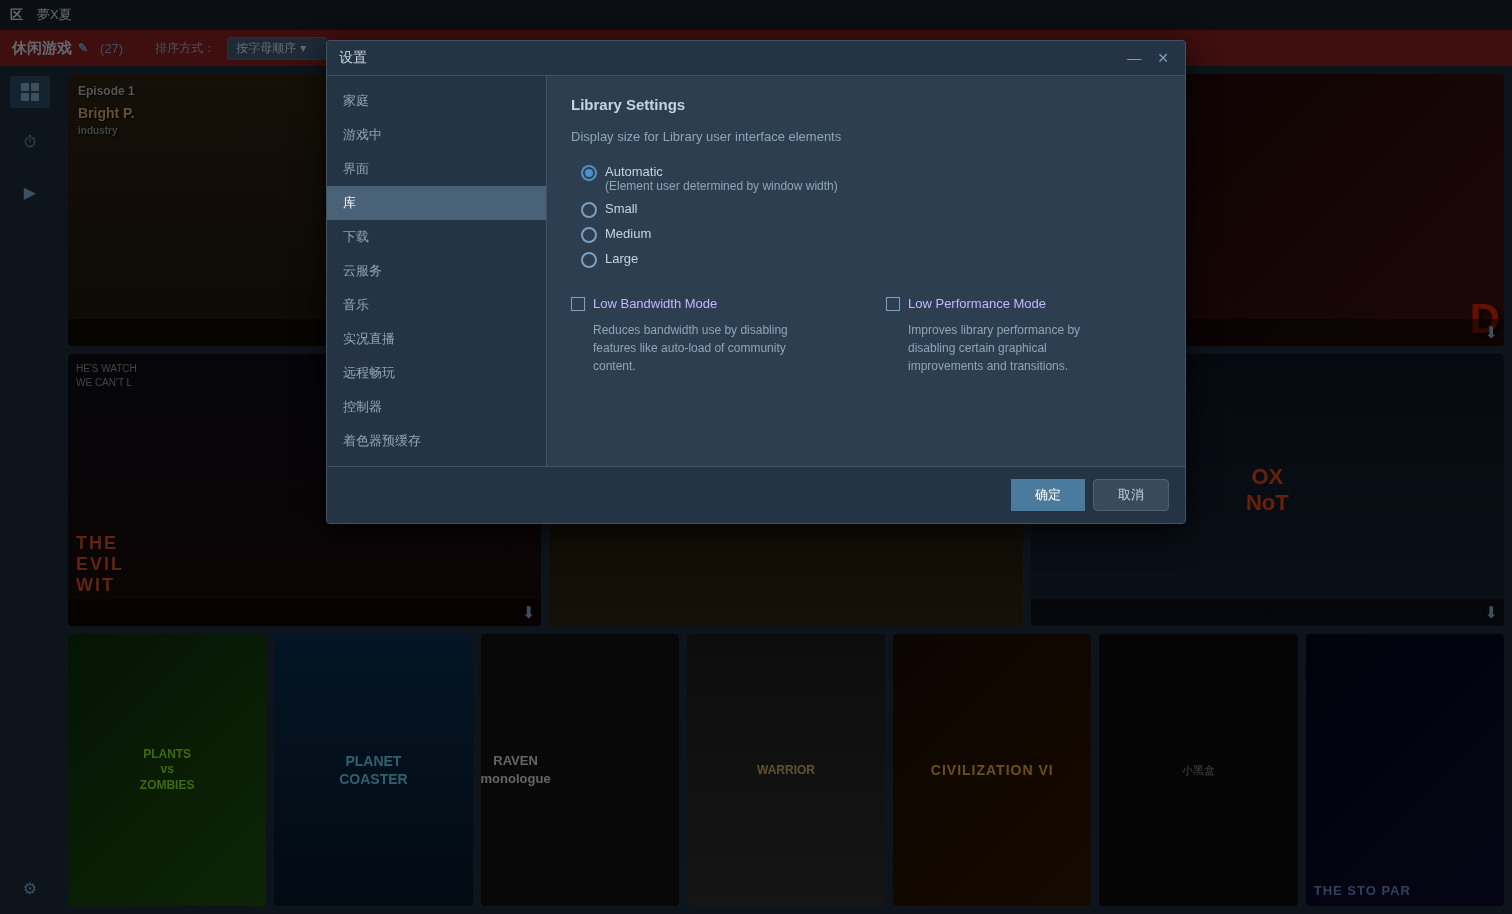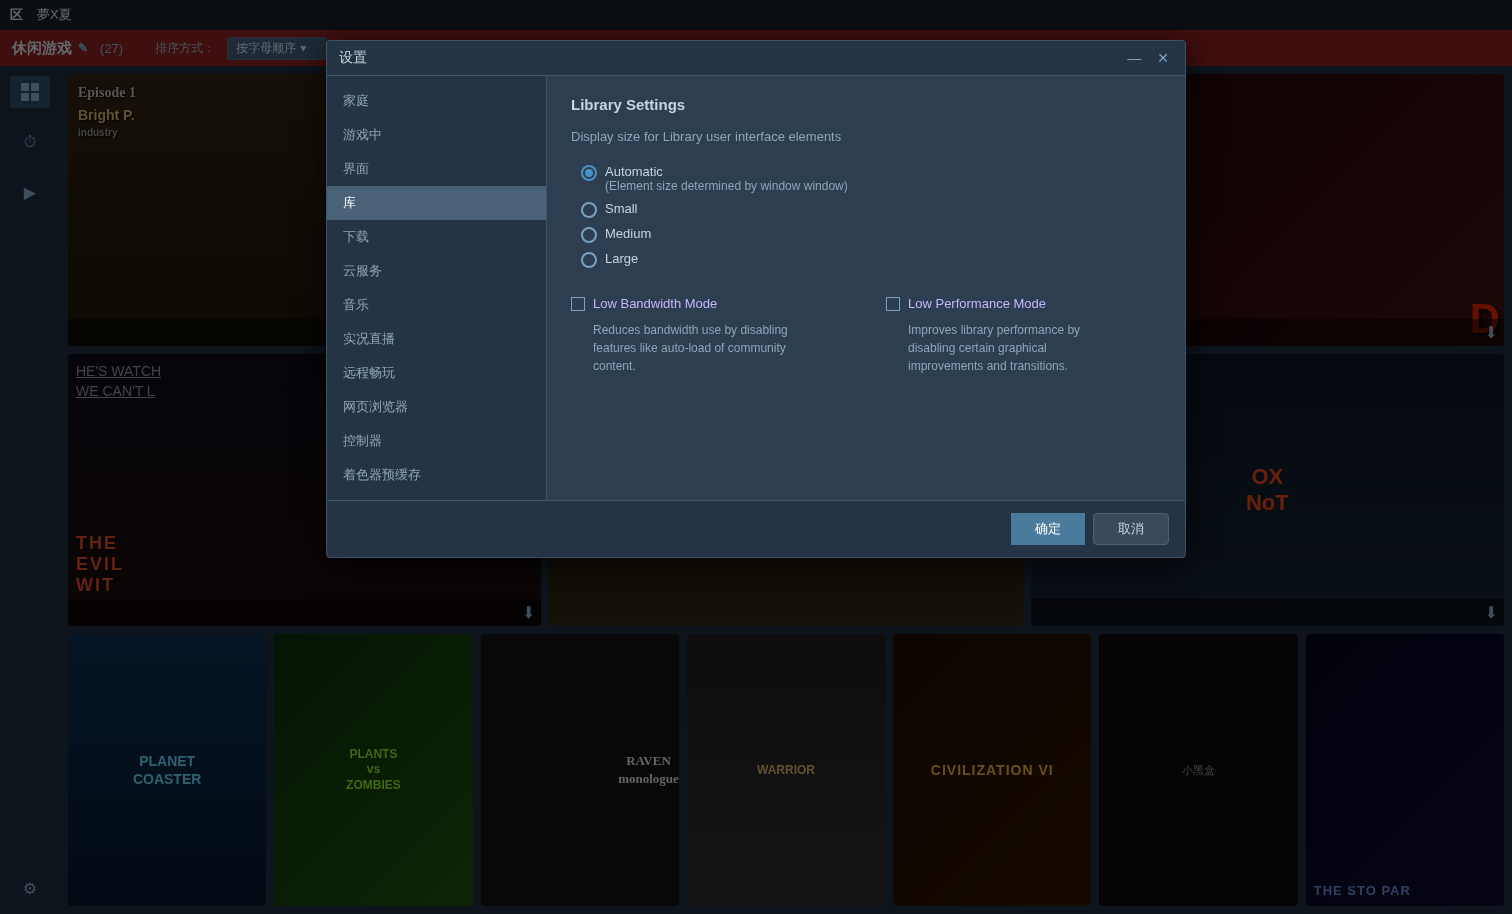--- a/index.html
+++ b/index.html
@@ -433,22 +433,21 @@
       text-align: center;
       line-height: 1.2;
     }
 
     .raven-art {
       background: #111111;
       width: 100%;
       height: 100%;
       display: flex;
       align-items: center;
-      justify-content: flex-end;
-      font-family: Liberation Serif, serif;
+      justify-content: flex-start;
     }
     .raven-text {
       color: #c8c8c8;
       font-size: 13px;
       font-weight: bold;
       text-align: center;
       line-height: 1.4;
     }
 
     .civ6-art {
@@ -598,21 +597,21 @@
       <span style="font-size:16px;color:#7ba0c0;">⚙</span>
     </div>
   </div>
 
   <div class="game-grid">
 
     <div class="game-row">
       <div class="game-card">
         <div class="game-card-inner war" style="background: linear-gradient(180deg, #2a2010 0%, #1a150a 100%); width:100%;height:100%;">
           <div style="padding:10px; color:#d4a030; font-size:11px; font-weight:bold; line-height:1.3; text-shadow:1px 1px 2px rgba(0,0,0,0.9);">
-            <div style="font-size:14px;color:#aaa;font-family:Liberation Serif, serif;">Episode 1</div>
+            <div style="font-size:12px;color:#aaa;">Episode 1</div>
             <div style="font-size:14px;color:#c8a060;margin-top:4px;">Bright P.</div>
             <div style="font-size:10px;color:#888;margin-top:2px;">industry</div>
           </div>
         </div>
         <div class="game-card-overlay">
           <span class="download-icon">⬇</span>
         </div>
       </div>
 
       <div class="game-card">
@@ -627,21 +626,21 @@
         </div>
         <div class="game-card-overlay">
           <span class="download-icon">⬇</span>
         </div>
       </div>
     </div>
 
     <div class="game-row">
       <div class="game-card">
         <div class="evil-within-art">
-          <div style="position:absolute;top:8px;left:8px;right:16px;color:#888;font-size:14px;line-height:1.4;text-decoration:underline;">
+          <div style="position:absolute;top:8px;left:8px;right:16px;color:#888;font-size:10px;line-height:1.4;">
             <div>HE'S WATCH</div>
             <div>WE CAN'T L</div>
           </div>
           <div style="position:absolute;bottom:30px;left:8px;">
             <span class="evil-text">THE<br>EVIL<br>WIT</span>
           </div>
         </div>
         <div class="game-card-overlay">
           <span class="download-icon">⬇</span>
         </div>
@@ -658,27 +657,27 @@
           <div class="oxnot-text">OX<br>NoT</div>
         </div>
         <div class="game-card-overlay">
           <span class="download-icon">⬇</span>
         </div>
       </div>
     </div>
 
     <div class="game-row">
       <div class="game-card">
+        <div class="plants-art">
+          <div class="plants-text">PLANTS<br>vs<br>ZOMBIES</div>
+        </div>
+      </div>
+      <div class="game-card">
         <div class="planet-coaster-art">
           <div class="planet-text">PLANET<br>COASTER</div>
-        </div>
-      </div>
-      <div class="game-card">
-        <div class="plants-art">
-          <div class="plants-text">PLANTS<br>vs<br>ZOMBIES</div>
         </div>
       </div>
       <div class="game-card">
         <div class="raven-art">
           <div class="raven-text">RAVEN<br>monologue</div>
         </div>
       </div>
       <div class="game-card">
         <div class="warrior-art">
           <div class="warrior-text">WARRIOR</div>
@@ -721,35 +720,34 @@
       <nav class="dialog-nav">
         <div class="nav-item">家庭</div>
         <div class="nav-item">游戏中</div>
         <div class="nav-item">界面</div>
         <div class="nav-item active">库</div>
         <div class="nav-item">下载</div>
         <div class="nav-item">云服务</div>
         <div class="nav-item">音乐</div>
         <div class="nav-item">实况直播</div>
         <div class="nav-item">远程畅玩</div>
-        <div class="nav-item">网页浏览器</div>
         <div class="nav-item">控制器</div>
         <div class="nav-item">着色器预缓存</div>
       </nav>
 
       <div class="dialog-content">
         <div class="section-title">Library Settings</div>
         <p class="description-text">Display size for Library user interface elements</p>
 
         <div class="radio-group">
           <div class="radio-item">
             <div class="radio-circle checked"></div>
             <div>
               <div class="radio-label">Automatic</div>
-              <div class="radio-sublabel">(Element size determined by window window)</div>
+              <div class="radio-sublabel">(Element user determined by window width)</div>
             </div>
           </div>
           <div class="radio-item">
             <div class="radio-circle"></div>
             <div class="radio-label">Small</div>
           </div>
           <div class="radio-item">
             <div class="radio-circle"></div>
             <div class="radio-label">Medium</div>
           </div>

